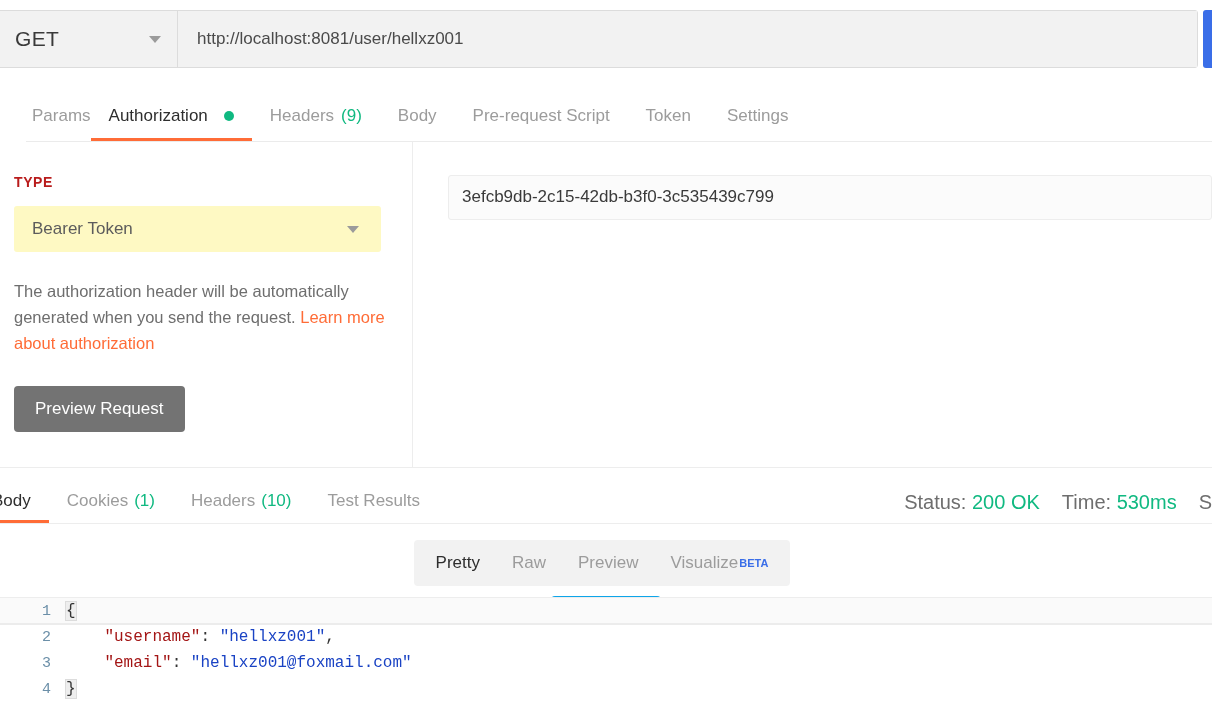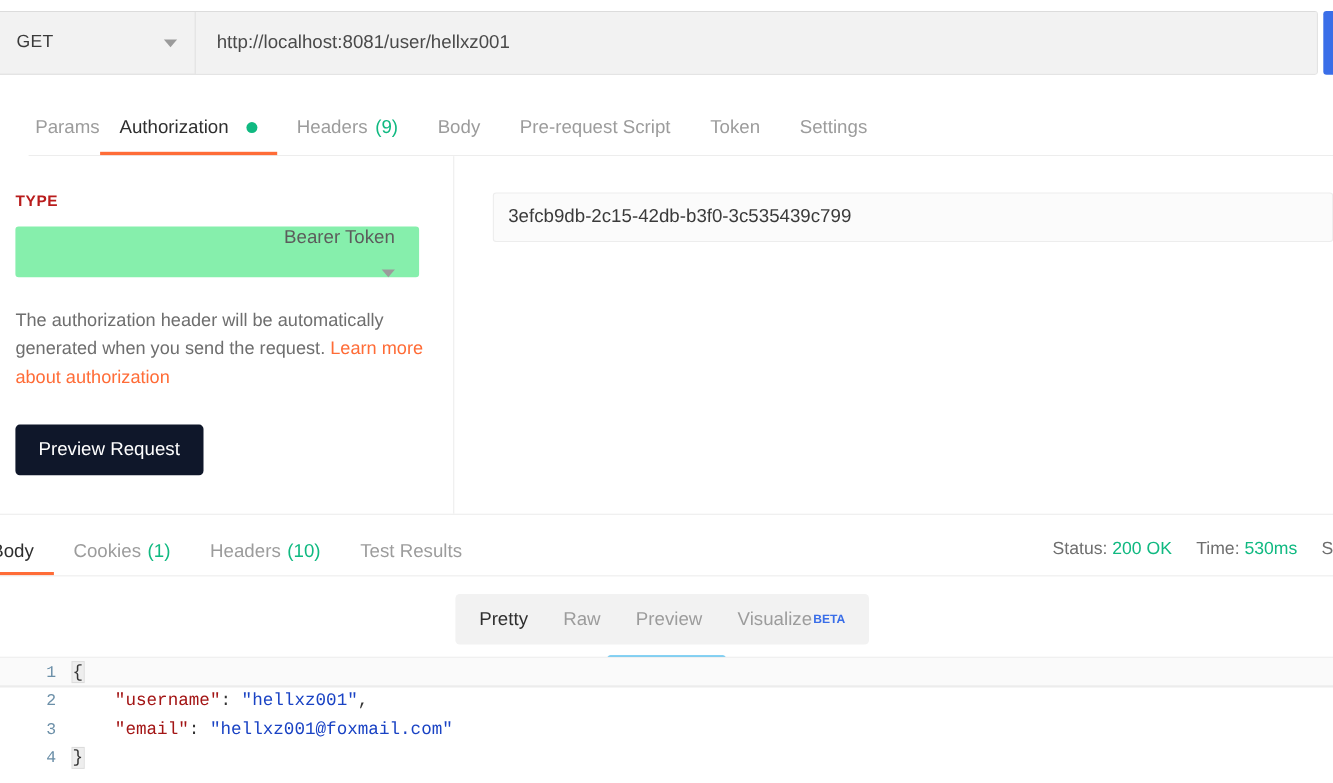--- a/index.html
+++ b/index.html
@@ -24,21 +24,21 @@
     display: flex; align-items: stretch;
   }
   #method-select {
     width: 187px; flex: 0 0 187px;
     display: flex; align-items: center; justify-content: space-between;
     padding: 0 16px 0 24px;
     border-right: 1px solid #dcdcdc;
     cursor: pointer;
   }
   #method-label {
-    font-size: 16px; color: #3a3a3a; letter-spacing: .3px;
+    font-size: 21px; color: #3a3a3a; letter-spacing: .3px;
   }
   .caret-down {
     width: 0; height: 0;
     border-left: 6px solid transparent;
     border-right: 6px solid transparent;
     border-top: 7px solid #9b9b9b;
   }
   #url-input {
     flex: 1 1 auto;
     display: flex; align-items: center;
@@ -99,39 +99,38 @@
     position: absolute; left: 14px; top: 0; width: 390px;
   }
   #type-label {
     margin-top: 32px;
     font-size: 14px; font-weight: bold; color: #b91c1c;
     letter-spacing: .6px;
   }
   #type-select {
     margin-top: 16px;
     width: 367px; height: 46px;
-    background: #86efac;
+    background: #fef9c3;
     border-radius: 3px;
-    display: flex; align-items: flex-end; justify-content: space-between;
+    display: flex; align-items: center; justify-content: space-between;
     padding: 0 22px 0 18px;
     cursor: pointer;
-    flex-direction: column;
   }
   #type-select-label { font-size: 17px; color: #5c5c5c; }
   #auth-desc {
     margin-top: 26px;
     width: 372px;
     font-size: 16.5px; line-height: 26px;
     color: #6e6e6e;
   }
   #auth-link { color: #ff6c37; cursor: pointer; }
   #preview-request {
     margin-top: 30px;
     display: inline-block;
-    background: #0f172a;
+    background: #737373;
     color: #ffffff;
     font-size: 17px;
     padding: 13px 21px;
     border-radius: 4px;
     border: none;
     cursor: pointer;
     font-family: "Liberation Sans", sans-serif;
   }
   #token-row {
     position: absolute; left: 448px; top: 30px;
@@ -177,21 +176,21 @@
   }
   .resp-tab.active { color: #2e2e2e; }
   .resp-tab .underline {
     position: absolute; left: 0; right: 0; bottom: 0;
     height: 3px; background: #ff6c37; display: none;
   }
   .resp-tab.active .underline { display: block; }
   #status-group {
     position: absolute; right: 0; top: 13px;
     display: flex; align-items: center; gap: 22px;
-    font-size: 16px; color: #6e6e6e;
+    font-size: 20px; color: #6e6e6e;
     white-space: nowrap;
   }
   .status-val { color: #10b981; }
   #response-tabs-border {
     position: absolute; left: 0; top: 523px; width: 1212px; height: 1px;
     background: #ededed;
   }
 
   
   #viewer-toolbar {

